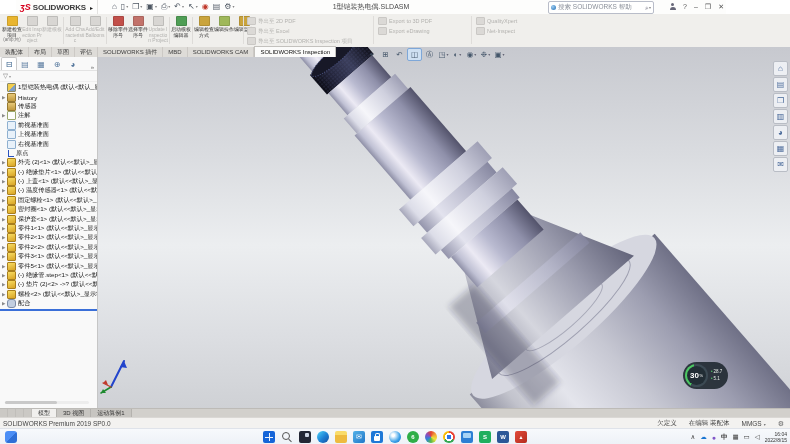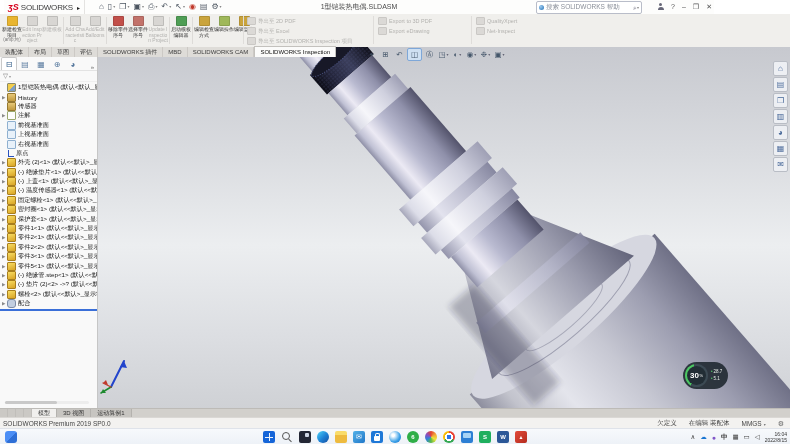--- a/index.html
+++ b/index.html
@@ -1,23 +1,23 @@
 <!DOCTYPE html>
 <html><head>
 <meta charset="utf-8">
 <style>
   html,body{margin:0;padding:0;background:#e8e8e8}
   #root{position:relative;width:790px;height:444px;overflow:hidden;background:#fff;
         font-family:"Liberation Sans","DejaVu Sans",sans-serif;-webkit-font-smoothing:antialiased;cursor:default}
   .abs{position:absolute}
   
-  #titlebar{left:4px;top:0;width:710px;height:14px;background:#fdfdfc;border-bottom:1px solid #dddcda;display:flex;align-items:center}
+  #titlebar{left:16px;top:0;width:710px;height:14px;background:#fdfdfc;border-bottom:1px solid #dddcda;display:flex;align-items:center}
   .logo{display:flex;align-items:center;height:100%;padding:0 4px;border-right:1px solid #e4e3e1}
   .logo-mark{color:#d6001c;font-weight:bold;font-style:italic;font-size:9px;line-height:1}
-  .logo-text{font-size:8px;font-weight:normal;color:#3b3b3b;margin-left:2px;letter-spacing:-.2px}
+  .logo-text{font-size:8px;font-weight:bold;color:#3b3b3b;margin-left:2px;letter-spacing:-.2px}
   .logo-arrow{font-size:6px;color:#222;margin-left:4px}
   .qat{display:flex;align-items:center;gap:4px;margin-left:14px}
   .qat-btn{display:flex;align-items:center;font-size:8px;color:#4c5560;line-height:1}
   .qat-btn .caret{font-size:4px;color:#888;margin-left:1px}
   .qa-rebuild{color:#c0392b}
   .tb-title{position:absolute;left:200px;right:200px;top:2px;text-align:center;font-size:7px;color:#4a4a4a;white-space:nowrap;pointer-events:none}
   .search-box{position:absolute;right:72px;top:1px;width:100px;height:11px;background:#fff;border:1px solid #b9bdc9;border-radius:2px;display:flex;align-items:center;padding:0 2px;font-size:6.5px;color:#8a8f99}
   .search-dot{width:5px;height:5px;border-radius:50%;background:radial-gradient(circle at 35% 35%,#9ecbf0,#1f6fb5);margin-right:2px;flex:0 0 auto}
   .search-box .mag{margin-left:auto;color:#667;font-size:7px}
   .search-box .caret{font-size:4px;color:#888}

